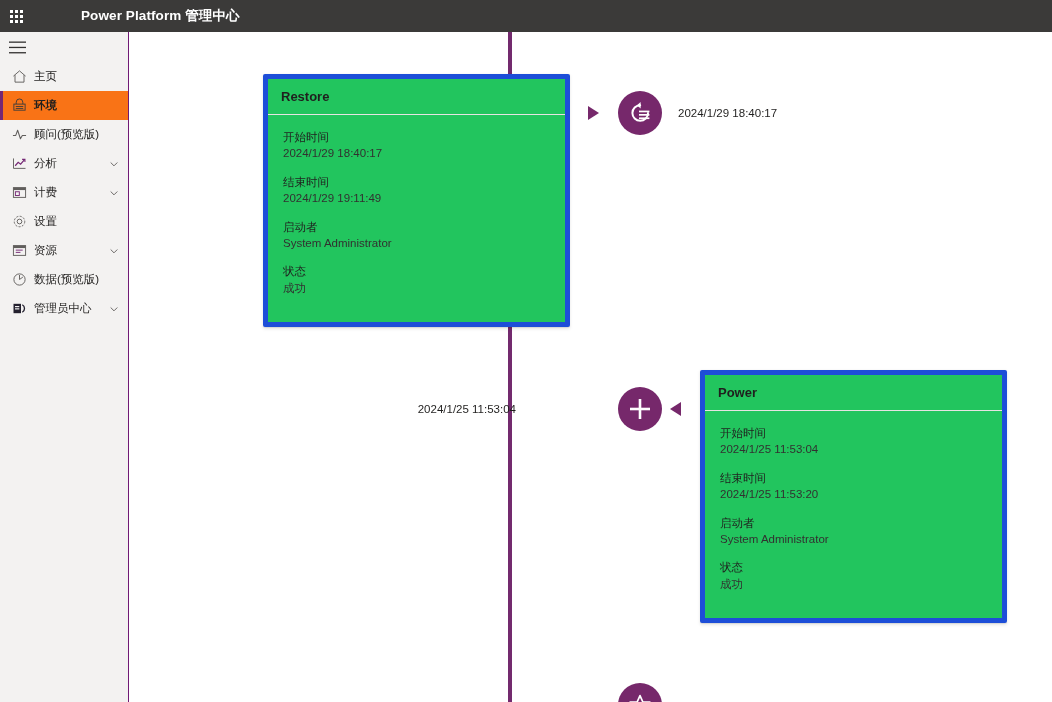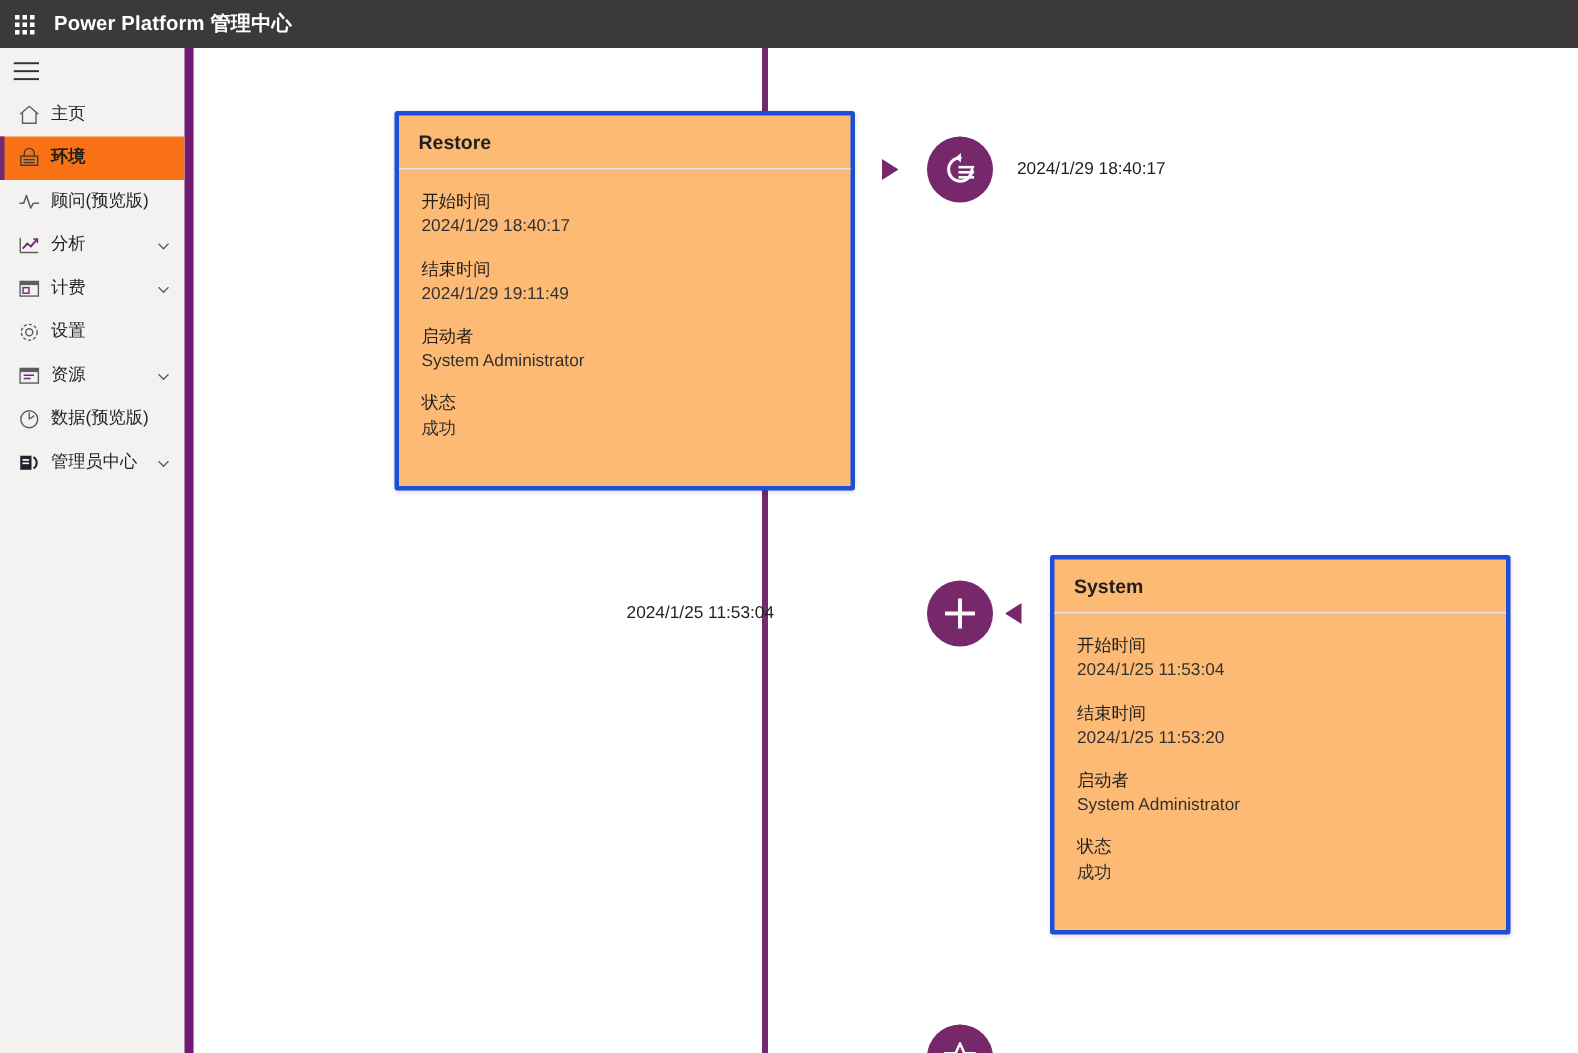--- a/index.html
+++ b/index.html
@@ -10,21 +10,21 @@
     background: #ffffff;
     font-family: "Liberation Sans", "DejaVu Sans", sans-serif;
     -webkit-font-smoothing: antialiased;
   }
 
   
   #suite-bar {
     position: absolute; top: 0; left: 0;
     width: 1052px; height: 32px;
     background: #3b3a39;
-    display: flex; align-items: center;
+    display: flex; align-items: center; gap: 45px;
   }
   #waffle {
     width: 32px; height: 32px;
     display: flex; align-items: center; justify-content: center;
     cursor: pointer;
   }
   #waffle .grid {
     display: grid;
     grid-template-columns: repeat(3, 3px);
     grid-template-rows: repeat(3, 3px);
@@ -38,21 +38,21 @@
     letter-spacing: .1px;
     margin-left: 4px;
     white-space: nowrap;
   }
 
   
   #nav {
     position: absolute; top: 32px; left: 0;
     width: 129px; height: 670px;
     background: #f3f2f1;
-    border-right: 6px solid #701a75;
+    border-right: 1px solid #701a75;
     overflow: hidden;
   }
   #nav-toggle {
     height: 30px;
     display: flex; align-items: center;
     padding-left: 9px;
     cursor: pointer;
   }
   #nav-toggle svg { display: block; }
 
@@ -137,22 +137,22 @@
   }
   .tri.left {
     border-top: 7px solid transparent;
     border-bottom: 7px solid transparent;
     border-right: 11px solid #76286b;
   }
 
   
   .card {
     position: absolute;
-    background: #fdba74;
-    border: 3px solid #1d4ed8;
+    background: #22c55e;
+    border: 5px solid #1d4ed8;
     border-radius: 2px;
     box-shadow: 0 1.2px 3.6px rgba(0,0,0,.10), 0 0.3px 0.9px rgba(0,0,0,.08);
   }
   .card-head {
     height: 36px;
     border-bottom: 1px solid #e6e4e2;
     display: flex; align-items: center;
     padding-left: 13px;
   }
   .card-title {
@@ -358,21 +358,21 @@
       </div>
       <div class="field">
         <div class="k">状态</div>
         <div class="v">成功</div>
       </div>
     </div>
   </div>
 
   <div class="card" style="left:570px; top:338px; width:307px; height:253px;">
     <div class="card-head">
-      <span class="card-title">System</span>
+      <span class="card-title">Power</span>
     </div>
     <div class="card-body">
       <div class="field">
         <div class="k">开始时间</div>
         <div class="v">2024/1/25 11:53:04</div>
       </div>
       <div class="field">
         <div class="k">结束时间</div>
         <div class="v">2024/1/25 11:53:20</div>
       </div>

